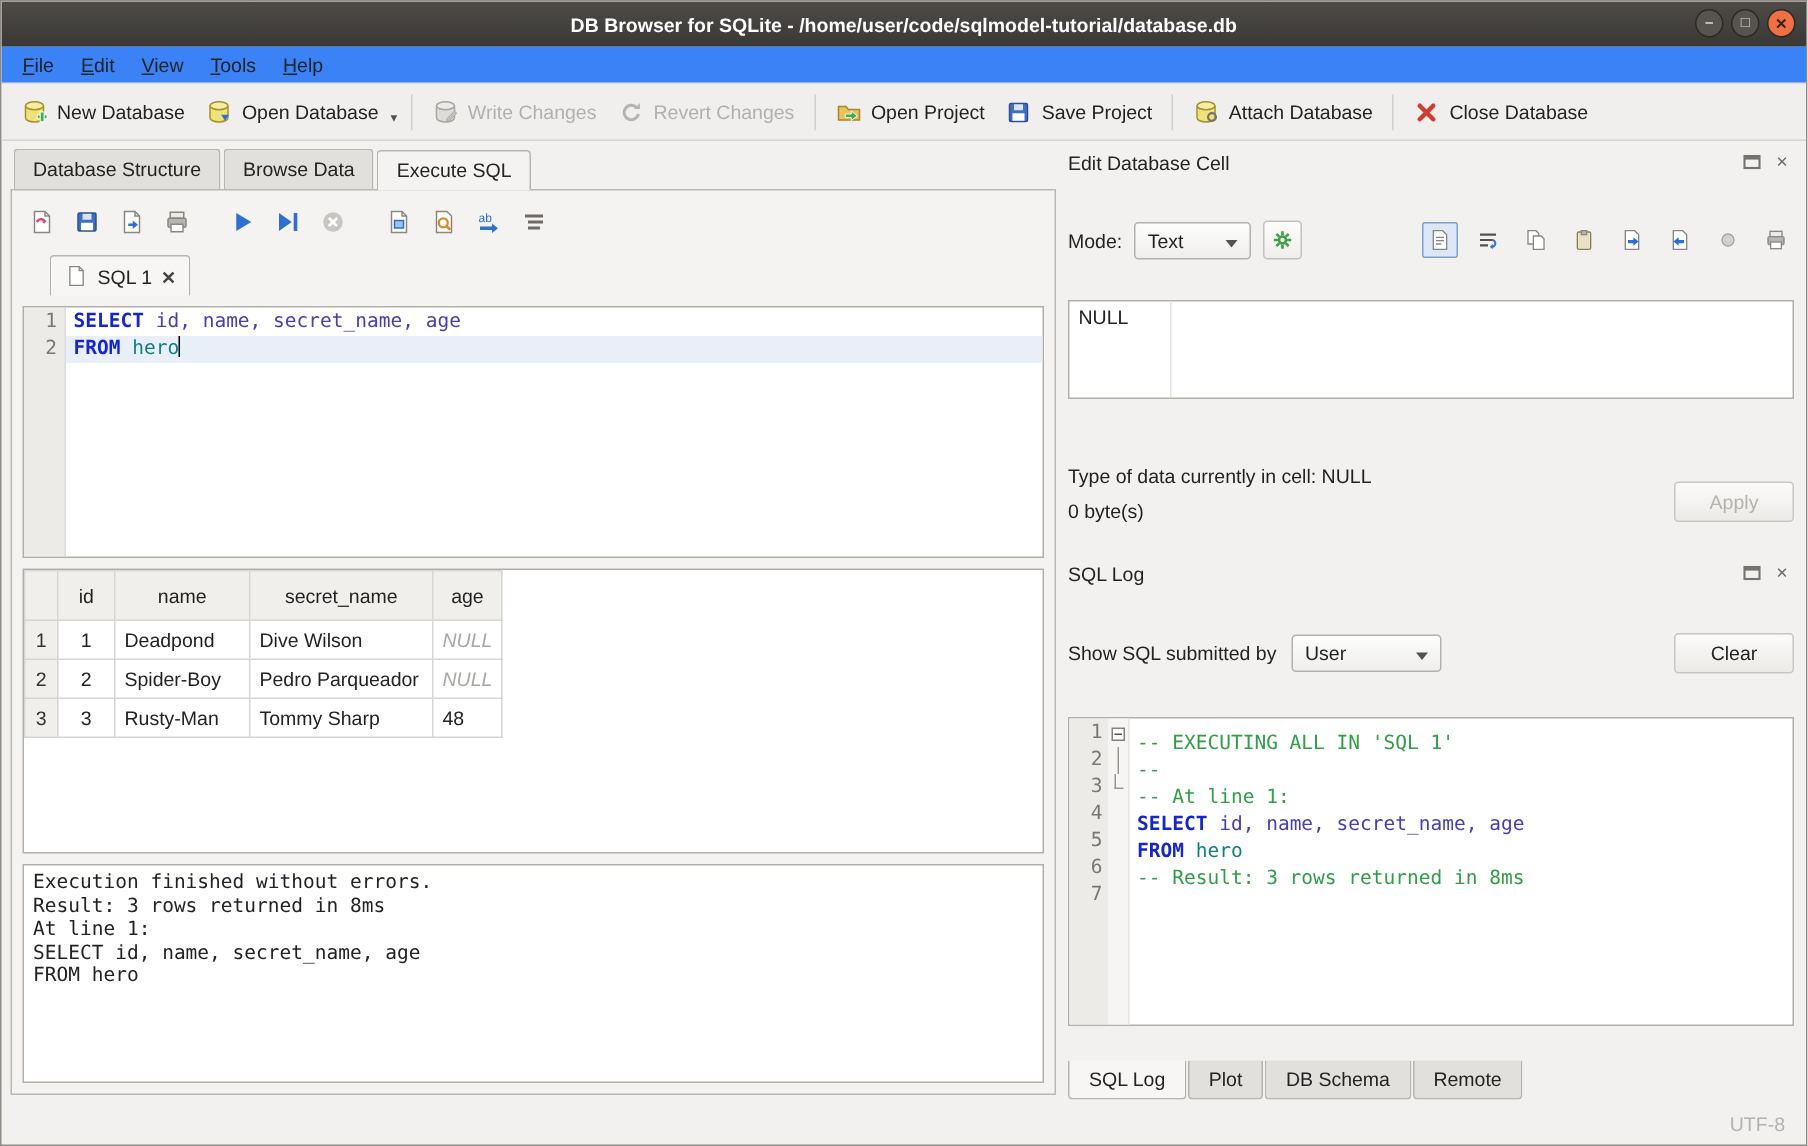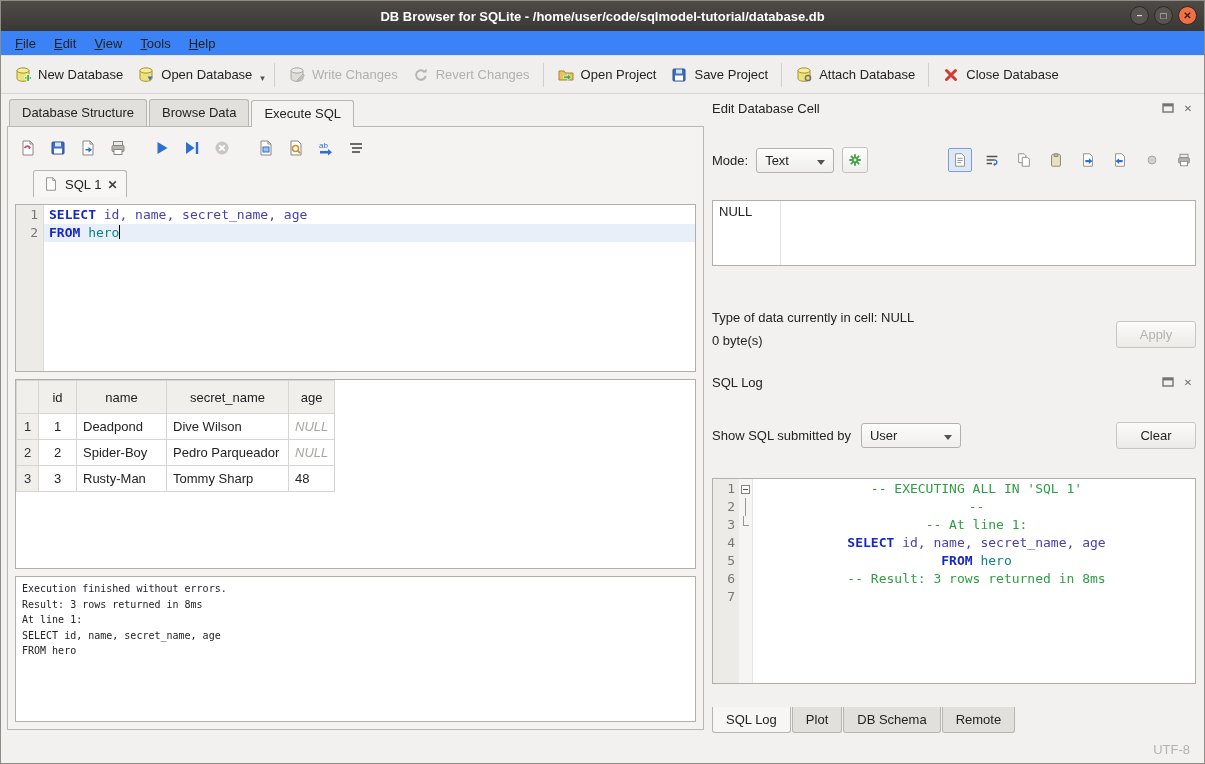--- a/index.html
+++ b/index.html
@@ -64,21 +64,21 @@
   table.grid th, table.grid td { border:1px solid #d7d5d1; padding:3px 6px; height:26px; }
   table.grid thead th { background:#f1efec; font-weight:normal; text-align:center; height:33px; padding:2px 6px; }
   th.rownum { background:#f1efec; font-weight:normal; width:22px; text-align:center; color:#333; }
   td.c-id { width:38px; text-align:center; }
   td.c-name { width:90px; }
   td.c-secret { width:122px; }
   td.c-age { width:46px; }
   td.null-val { color:#a9a7a3; font-style:italic; }
 
   
-  .messages { flex:1; border:1px solid #b2afa9; background:#fff; font-family:"DejaVu Sans Mono",monospace; font-size:10px; padding:4px 6px; line-height:15.5px; overflow:hidden; }
+  .messages { flex:1; border:1px solid #b2afa9; background:#fff; font-family:"DejaVu Sans Mono",monospace; font-size:13px; padding:4px 6px; line-height:15.5px; overflow:hidden; }
 
   
   .right-col { flex:1; display:flex; flex-direction:column; padding:2px 8px 0 8px; min-width:0;gap:22px; }
   .dock-header { height:24px; flex:0 0 24px; display:flex; align-items:center; }
   .dock-title { flex:1; }
   .dock-icons { display:flex; gap:4px; align-items:center; color:#6e6b66; }
   .dock-iconbtn { width:16px; height:16px; display:flex; align-items:center; justify-content:center; font-size:10px; }
 
   .mode-row { height:36px; flex:0 0 36px; display:flex; align-items:center; gap:8px; }
   .combo { position:relative; border:1px solid #b4b1ac; border-radius:3px; background:linear-gradient(#fdfdfc,#efeeec); padding:4px 24px 4px 8px; min-width:78px; }
@@ -100,21 +100,21 @@
 
   .log-editor { flex:1; border:1px solid #b2afa9; background:#fff; display:flex; font-family:"DejaVu Sans Mono",monospace; font-size:13px; margin-top:2px; min-height:0; }
   .log-gutter { width:26px; background:#edebe8; color:#777; text-align:right; padding:1px 4px 0 0; }
   .log-gutter div { height:18px; line-height:18px; }
   .log-fold { width:14px; background:#f6f5f3; border-right:1px solid #e7e5e1; padding-top:1px; display:flex; flex-direction:column; align-items:center; }
   .fold-cell { height:18px; display:flex; align-items:center; justify-content:center; width:100%; }
   .fold-box { width:9px; height:9px; border:1px solid #84817c; background:#fff; position:relative; }
   .fold-box::after { content:""; position:absolute; left:1px; right:1px; top:3px; height:1px; background:#55524e; }
   .fold-v { width:1px; height:18px; background:#9a9792; }
   .fold-corner { width:6px; height:10px; border-left:1px solid #9a9792; border-bottom:1px solid #9a9792; margin-bottom:8px; }
-  .log-code { flex:1; padding-top:1px; overflow:hidden;text-align:center; }
+  .log-code { flex:1; padding-top:8px; overflow:hidden; }
 
   .dock-tabs { height:30px; flex:0 0 30px; display:flex; align-items:flex-start; padding-top:1px; gap:1px; }
   .dtab { padding:5px 13px; background:#e2e0dc; border:1px solid #b8b5b0; border-top:none; border-radius:0 0 3px 3px; }
   .dtab.active { background:#f7f6f5; }
 
   
   .statusbar { height:27px; flex:0 0 27px; display:flex; align-items:center; justify-content:flex-end; padding:0 14px; color:#b5b2ad; }
 </style>
 </head>
 <body>

